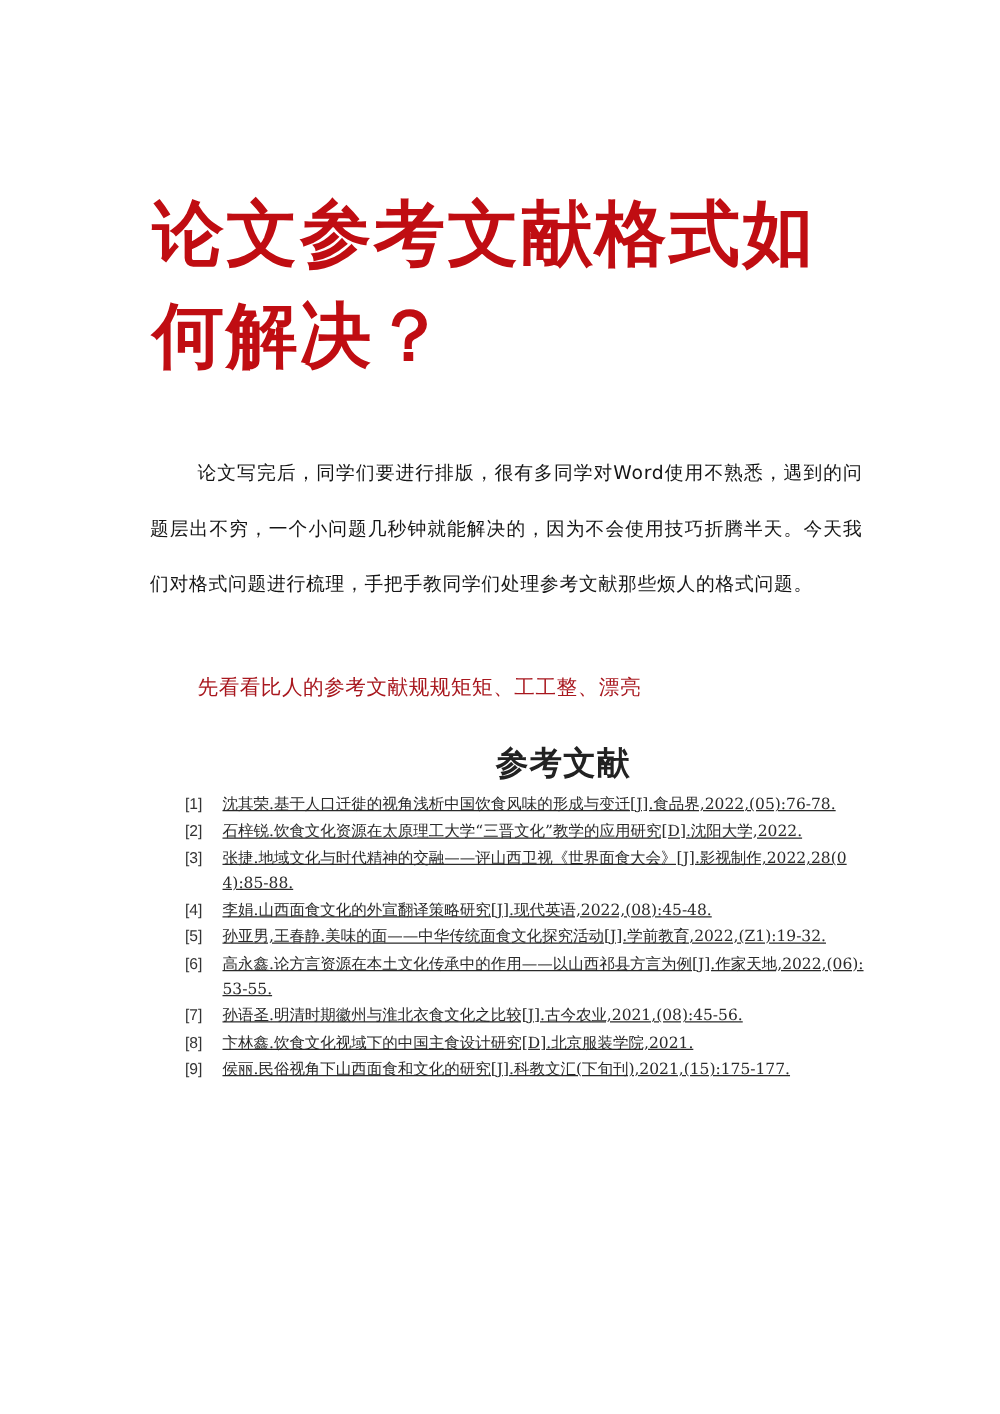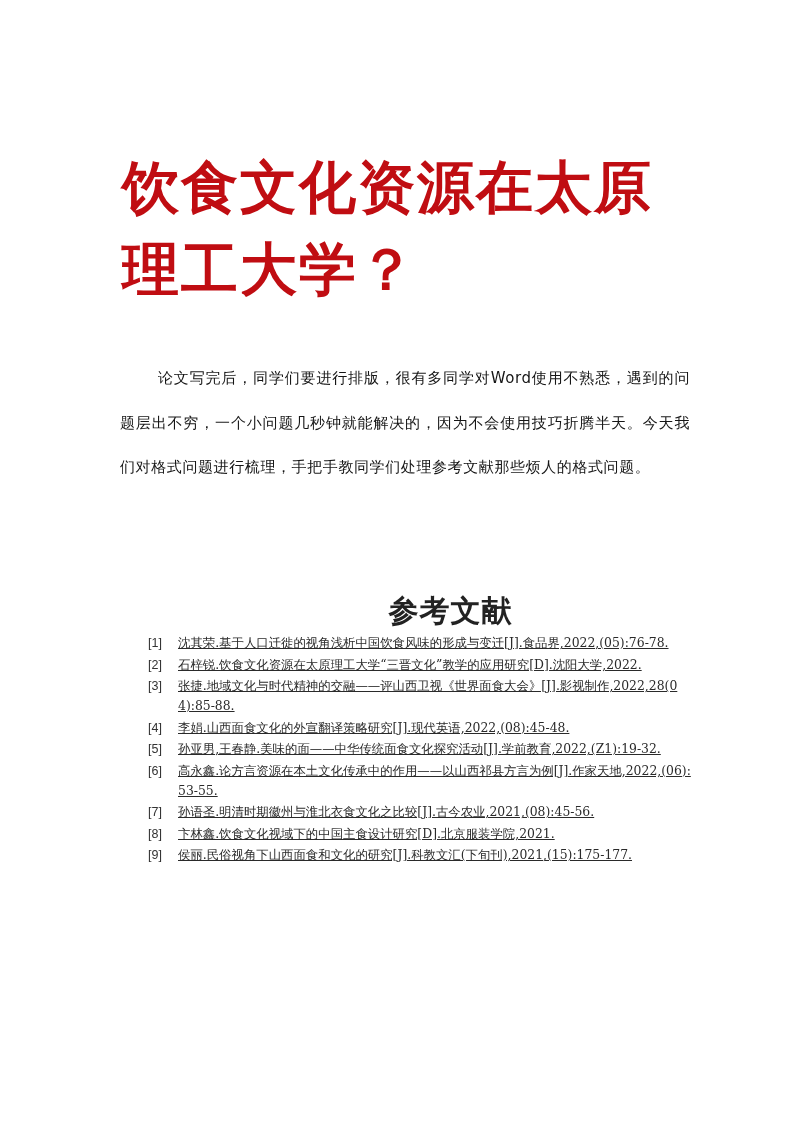--- a/index.html
+++ b/index.html
@@ -58,21 +58,21 @@
     .refs-block {
       position: absolute;
       left: 148px;
       top: 594px;
       width: 545px;
     }
     .refs-heading {
       text-align: center;
       font-family: "DejaVu Sans", sans-serif;
       font-weight: bold;
-      font-size: 30px;
+      font-size: 26px;
       line-height: 34px;
       color: #222222;
       padding-left: 60px;
       margin-bottom: 5px;
       letter-spacing: 1px;
     }
     .ref-list { list-style: none; }
     .ref-item {
       display: flex;
       font-family: "DejaVu Serif", "Liberation Serif", serif;
@@ -91,24 +91,25 @@
       flex: 1;
       word-break: break-all;
       text-decoration: underline;
     }
   </style>
 </head>
 <body>
 
 <div class="page">
 
-  <h1 class="title">饮食文化资源在太原理工大学？</h1>
+  <h1 class="title">论文参考文献格式如何解决？</h1>
 
   <p class="intro">论文写完后，同学们要进行排版，很有多同学对Word使用不熟悉，遇到的问题层出不穷，一个小问题几秒钟就能解决的，因为不会使用技巧折腾半天。今天我们对格式问题进行梳理，手把手教同学们处理参考文献那些烦人的格式问题。</p>
 
+  <p class="subtitle">先看看比人的参考文献规规矩矩、工工整、漂亮</p>
 
   <section class="refs-block">
     <h2 class="refs-heading">参考文献</h2>
     <ol class="ref-list">
       <li class="ref-item">
         <span class="ref-num">[1]</span>
         <span class="ref-text">沈其荣.基于人口迁徙的视角浅析中国饮食风味的形成与变迁[J].食品界,2022,(05):76-78.</span>
       </li>
       <li class="ref-item">
         <span class="ref-num">[2]</span>

